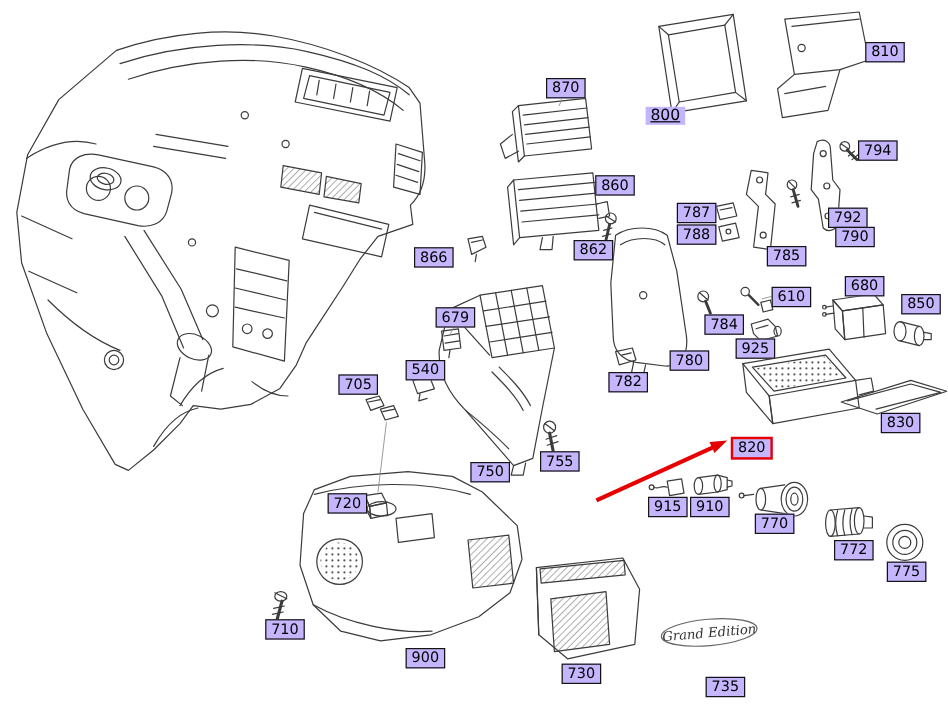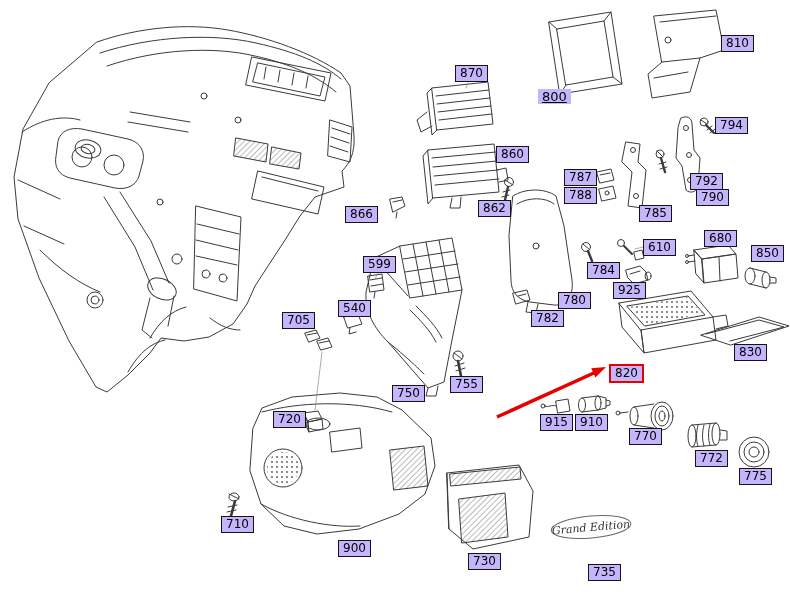--- a/index.html
+++ b/index.html
@@ -346,25 +346,25 @@
 <div class="lbl" style="left:564px;top:187px">788</div>
 <div class="lbl" style="left:639px;top:205px">785</div>
 <div class="lbl" style="left:496px;top:146px">860</div>
 <div class="lbl" style="left:478px;top:200px">862</div>
 <div class="lbl" style="left:345px;top:206px">866</div>
 <div class="lbl" style="left:643px;top:239px">610</div>
 <div class="lbl" style="left:704px;top:230px">680</div>
 <div class="lbl" style="left:751px;top:245px">850</div>
 <div class="lbl" style="left:587px;top:262px">784</div>
 <div class="lbl" style="left:613px;top:282px">925</div>
-<div class="lbl" style="left:363px;top:256px">599</div>
+<div class="lbl" style="left:363px;top:256px">679</div>
 <div class="lbl" style="left:338px;top:300px">540</div>
 <div class="lbl" style="left:282px;top:312px">705</div>
 <div class="lbl" style="left:558px;top:292px">780</div>
-<div class="lbl" style="left:531px;top:310px">782</div>
+<div class="lbl" style="left:507px;top:310px">782</div>
 <div class="lbl" style="left:734px;top:344px">830</div>
 <div class="lbl hl" style="left:609px;top:364px">820</div>
 <div class="lbl" style="left:392px;top:385px">750</div>
 <div class="lbl" style="left:450px;top:376px">755</div>
 <div class="lbl" style="left:273px;top:411px">720</div>
 <div class="lbl" style="left:540px;top:414px">915</div>
 <div class="lbl" style="left:575px;top:414px">910</div>
 <div class="lbl" style="left:629px;top:428px">770</div>
 <div class="lbl" style="left:695px;top:450px">772</div>
 <div class="lbl" style="left:739px;top:468px">775</div>

